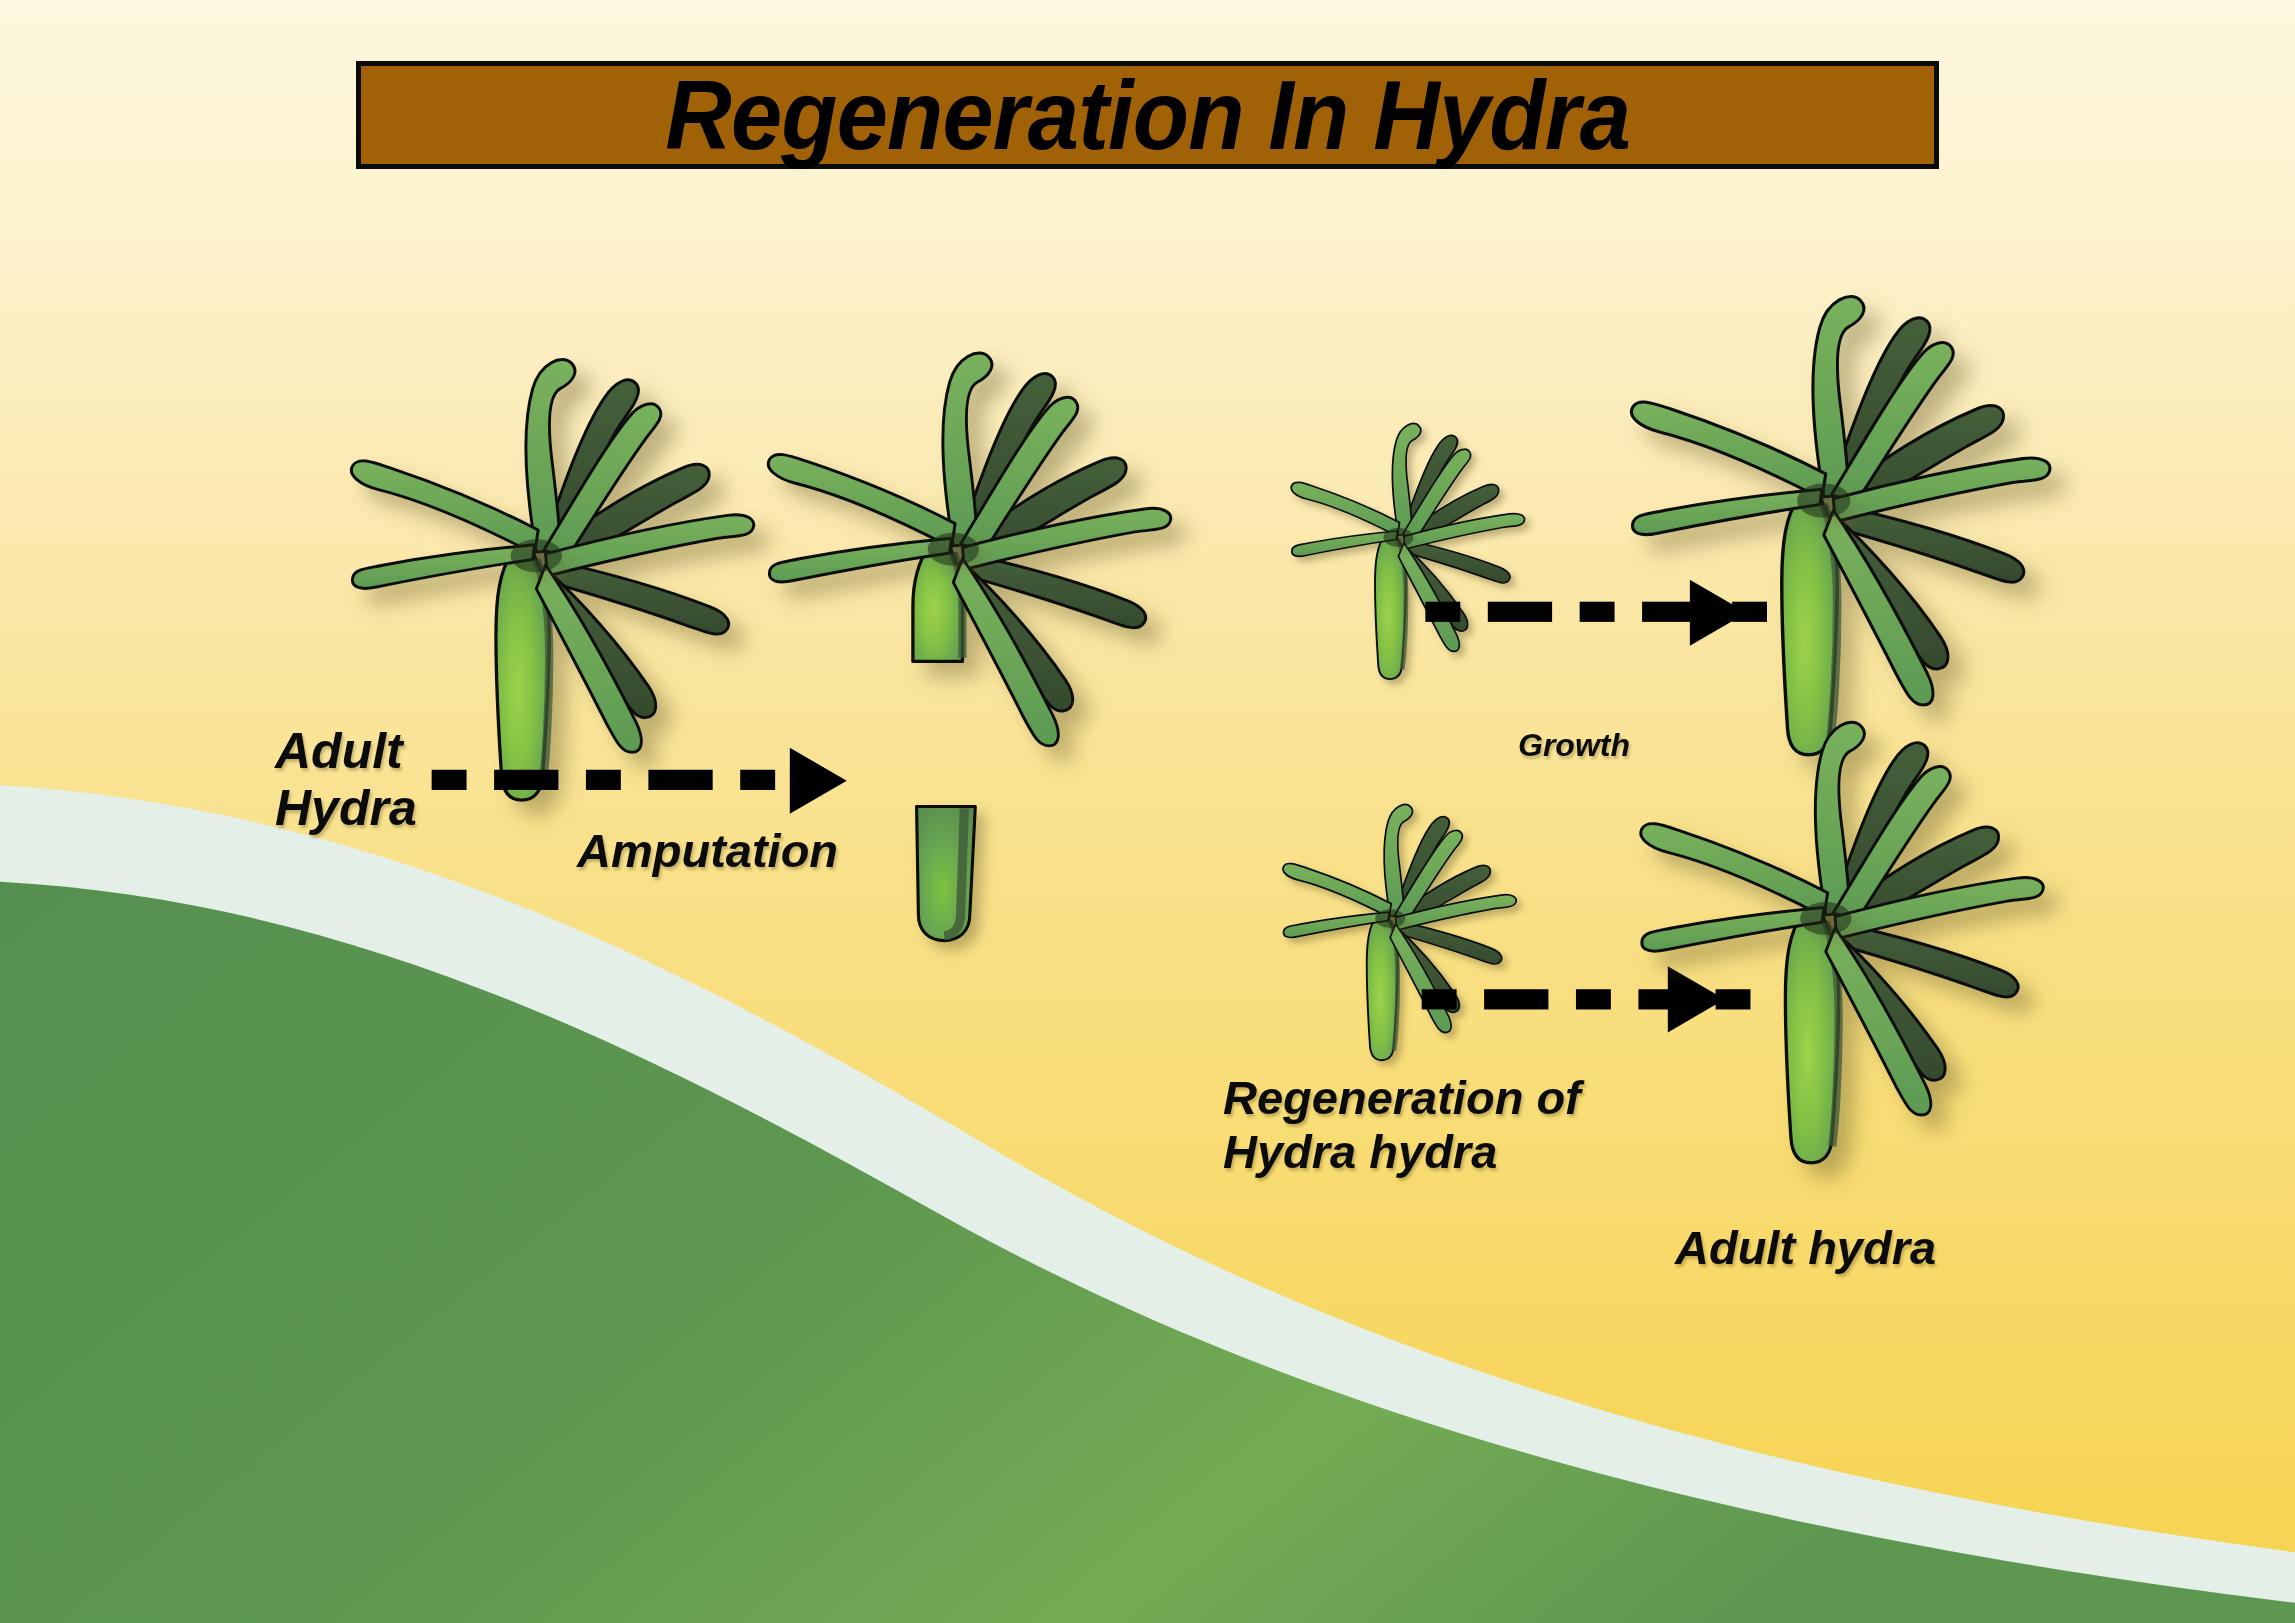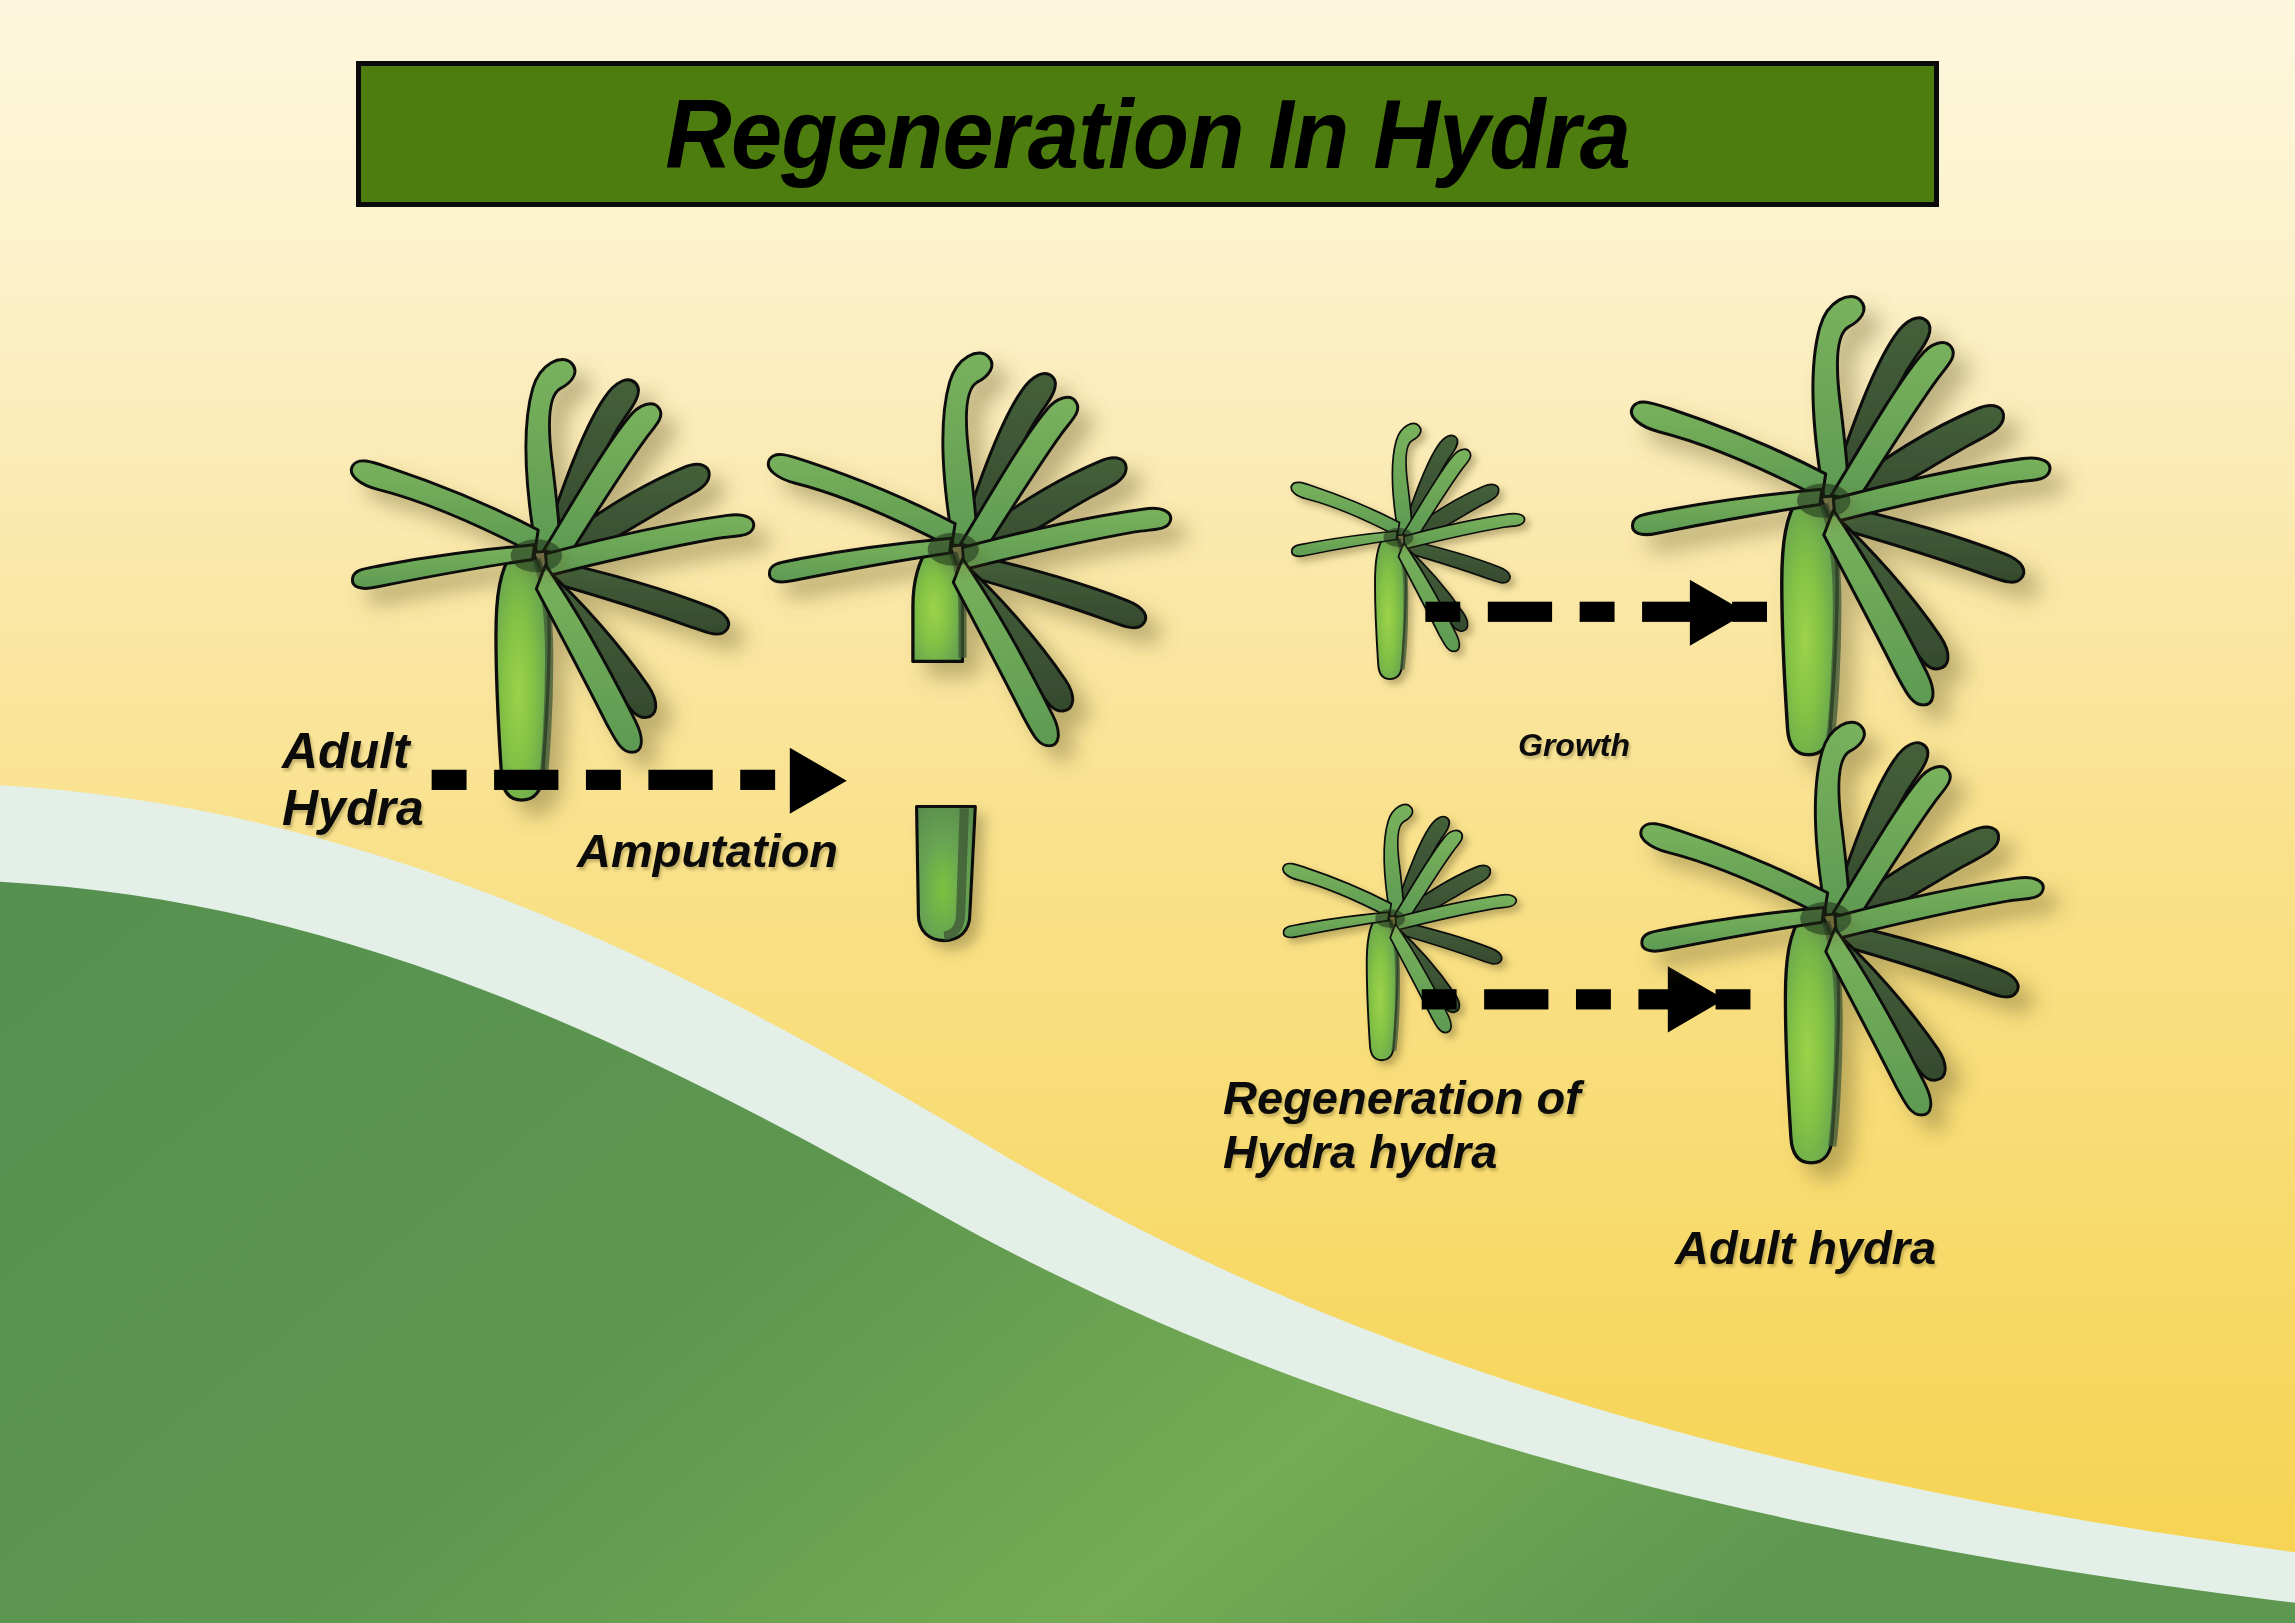--- a/index.html
+++ b/index.html
@@ -6,37 +6,37 @@
   body{
     width:2296px;height:1624px;overflow:hidden;position:relative;
     font-family:"Liberation Sans", sans-serif;
     background:linear-gradient(to bottom,#fdf7de 0%,#fcf2cd 14%,#fbeab3 30%,#f9e28f 50%,#f8dc74 70%,#f7d65c 88%,#f6d24e 100%);
   }
   #stage{position:absolute;left:0;top:0;width:2296px;height:1624px;}
   .abs{position:absolute;}
 
   
   #title-banner{
-    left:356px;top:61px;width:1583px;height:146px;
-    background:#4d7c0f;border:5.5px solid #0a0a0a;box-sizing:border-box;
+    left:356px;top:61px;width:1583px;height:108px;
+    background:#a16207;border:5.5px solid #0a0a0a;box-sizing:border-box;
     display:flex;align-items:center;justify-content:center;
   }
   #title-text{
     font-size:99px;font-weight:bold;font-style:italic;color:#000;
     letter-spacing:-0.9px;white-space:nowrap;
     transform:scaleX(0.93);
   }
 
   
   .label{
     font-weight:bold;font-style:italic;color:#0b0b0b;
     white-space:pre;line-height:1.14;
     text-shadow:1.8px 2.8px 2.8px rgba(80,70,20,.30);
   }
-  #label-adult-hydra{left:275px;top:723px;font-size:50px;margin-left:7px;}
+  #label-adult-hydra{left:275px;top:723px;font-size:50px;}
   #label-amputation{left:577px;top:824px;font-size:47px;}
   #label-growth{left:1518px;top:727px;font-size:32px;}
   #label-regen-tiny{left:1223px;top:1071px;font-size:47px;}
   #label-adult-hydra-2{left:1675px;top:1221px;font-size:47px;}
 
   
   svg{position:absolute;left:0;top:0;width:2296px;height:1624px;overflow:visible;}
   #bg-wave{z-index:1;}
   #figures{z-index:3;}
 </style>

